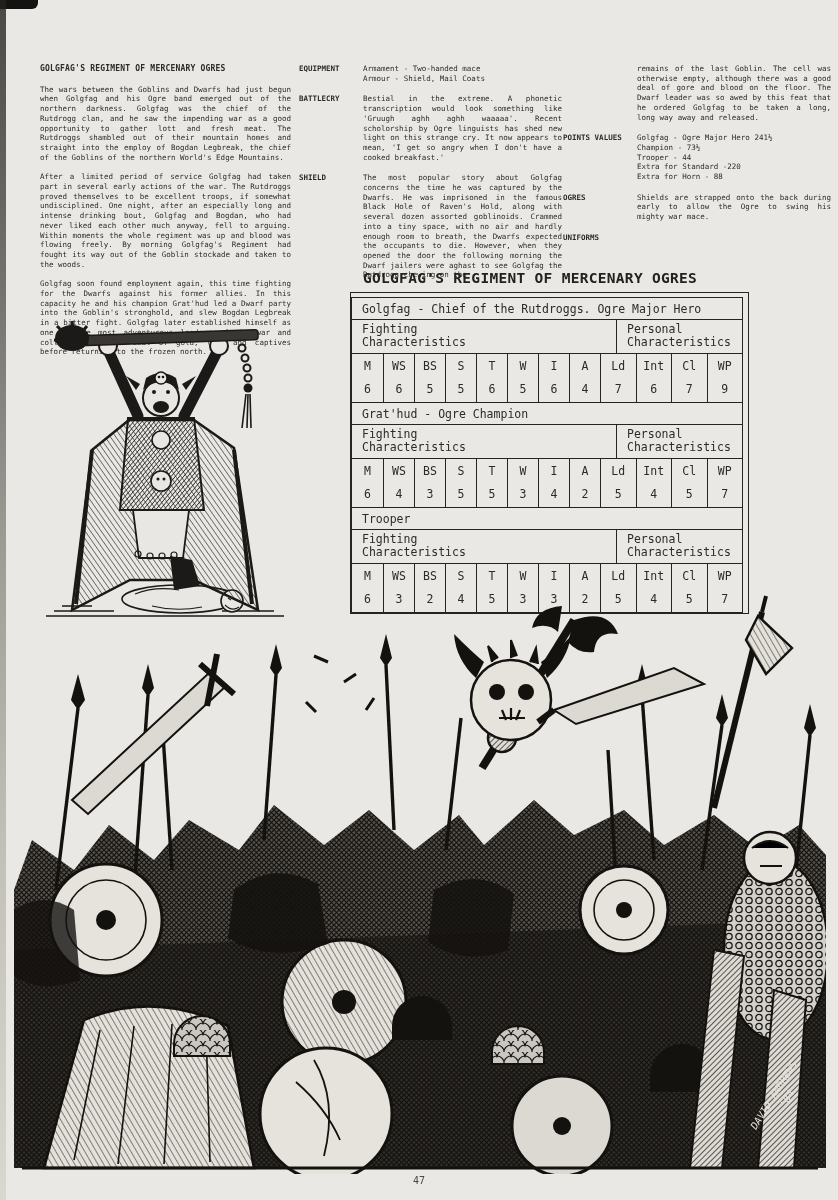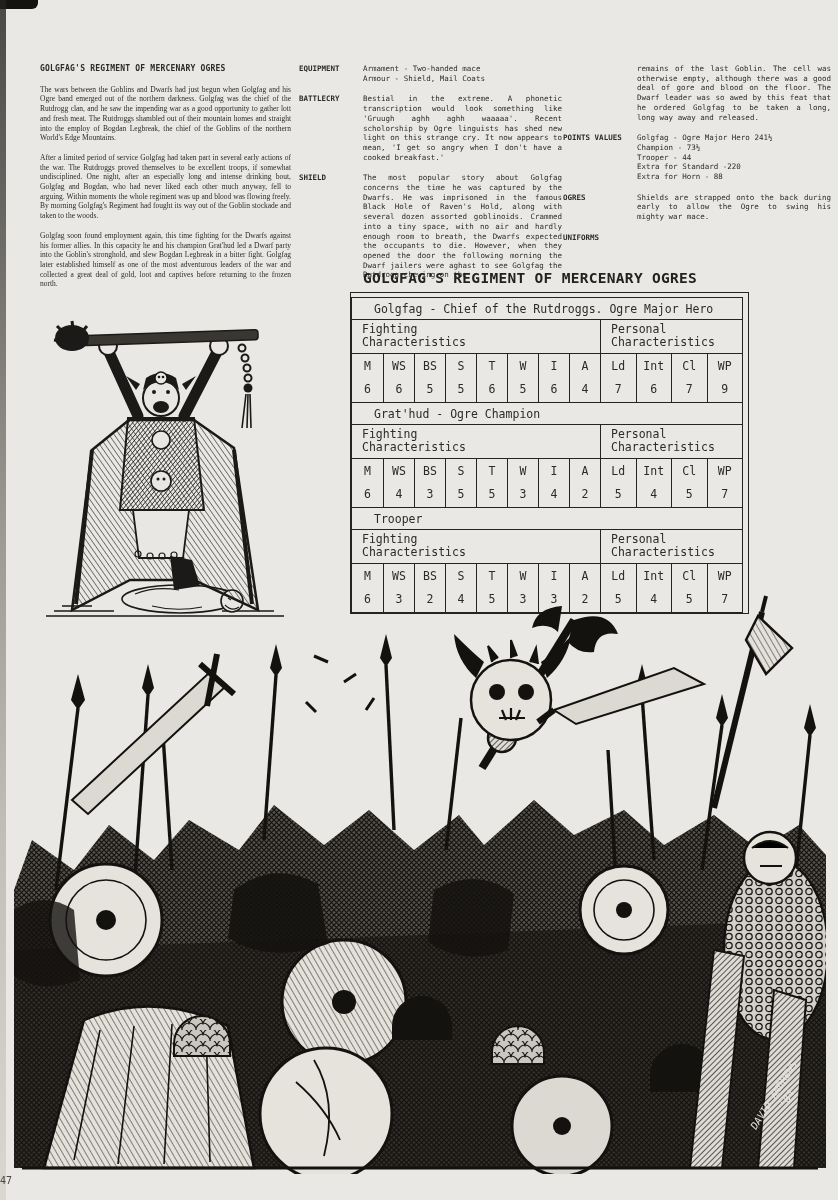--- a/index.html
+++ b/index.html
@@ -12,45 +12,45 @@
     overflow:hidden;
   }
   
   .corner-mark{position:absolute;left:0;top:0;width:38px;height:9px;background:#141311;border-bottom-right-radius:6px;}
   .gutter-shadow{position:absolute;left:0;top:0;width:6px;height:1200px;
     background:linear-gradient(180deg,#23211e 0%,#4a4743 18%,#8a8680 45%,#b8b4ad 70%,#d6d2cb 100%);opacity:.8;}
   
   .col{position:absolute;font-size:7.5px;line-height:9.7px;}
   .col-article{left:40px;top:64px;width:251px;}
   .article-title{font-weight:bold;font-size:8px;letter-spacing:.2px;margin-bottom:11px;}
-  .para{text-align:justify;margin-bottom:10px;font-family:Liberation Serif, serif;}
+  .para{text-align:justify;margin-bottom:10px;}
   .col-mid{left:299px;top:64px;width:263px;}
   .col-right{left:563px;top:64px;width:268px;}
   .detail{display:flex;margin-bottom:11px;}
   .detail .lbl{flex:0 0 64px;font-weight:bold;}
   .col-right .detail .lbl{flex:0 0 74px;}
   .detail .txt{flex:1;text-align:justify;white-space:pre-line;}
   
   .table-title{position:absolute;left:363px;top:270px;font-weight:bold;font-size:14.5px;letter-spacing:.3px;color:#24221f;}
   .table-outer{position:absolute;left:350px;top:292px;width:399px;border:1.6px solid #262421;padding:4px 5px 0 0;z-index:2;}
   .table-inner{border:1.6px solid #262421;background:rgba(234,232,228,.55);}
-  .profile-name{border-bottom:1.6px solid #262421;padding:4px 22px 3px;font-size:11.5px;line-height:14px;}
-  .char-row{display:grid;grid-template-columns:248px 1fr;border-bottom:1.6px solid #262421;}
+  .profile-name{border-bottom:1.6px solid #262421;padding:4px 10px 3px;font-size:11.5px;line-height:14px;}
+  .char-row{display:grid;grid-template-columns:248px 1fr;border-bottom:1.6px solid #262421;gap:16px;}
   .char-cell{padding:3px 10px 4px;font-size:11.5px;line-height:13px;white-space:pre-line;}
   .char-cell+.char-cell{border-left:1.6px solid #262421;}
   .stat-row{display:grid;grid-template-columns:repeat(8,31px) repeat(4,1fr);border-bottom:1.6px solid #262421;}
   .profile-block:last-child .stat-row{border-bottom:none;}
   .stat-cell{text-align:center;font-size:11.5px;padding:5px 0 6px;}
   .stat-cell+.stat-cell{border-left:1.6px solid #262421;}
   .stat-letter{margin-bottom:9px;}
   
   .illu{position:absolute;}
   #ogre-illu{left:32px;top:318px;width:268px;height:304px;z-index:1;}
   #battle-illu{left:14px;top:590px;width:812px;height:584px;z-index:5;}
-  .page-number{position:absolute;left:0;top:1175px;width:838px;font-size:10px;color:#4a4844;}
+  .page-number{position:absolute;left:0;top:1175px;width:838px;text-align:center;font-size:10px;color:#4a4844;}
 </style>
 </head>
 <body>
 
 <div class="corner-mark"></div>
 <div class="gutter-shadow"></div>
 
 <div class="col col-article">
   <div class="article-title">GOLGFAG'S REGIMENT OF MERCENARY OGRES</div>
   <div class="para">The wars between the Goblins and Dwarfs had just begun when Golgfag and his Ogre band emerged out of the northern darkness.  Golgfag was the chief of the Rutdrogg clan, and he saw the impending war as a good opportunity to gather lott and fresh meat.  The Rutdroggs shambled out of their mountain homes and straight into the employ of Bogdan Legbreak, the chief of the Goblins of the northern World's Edge Mountains.</div>

